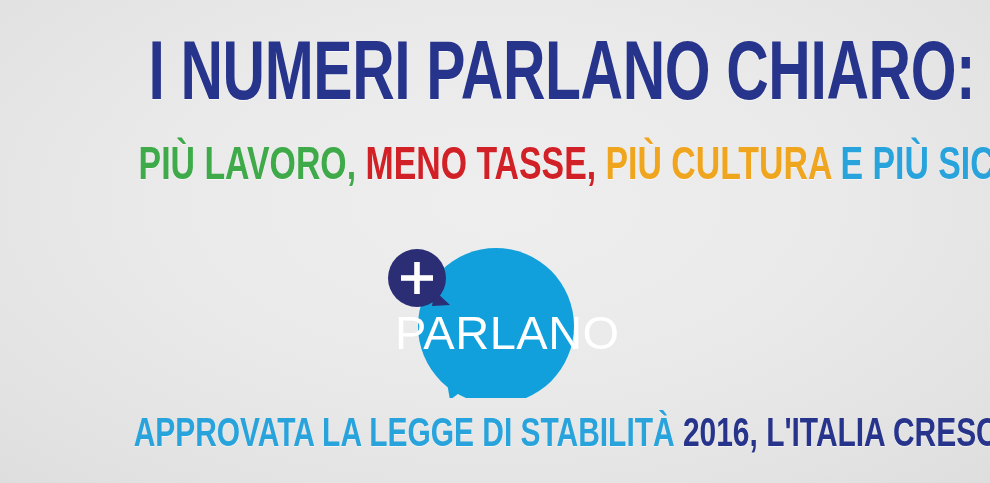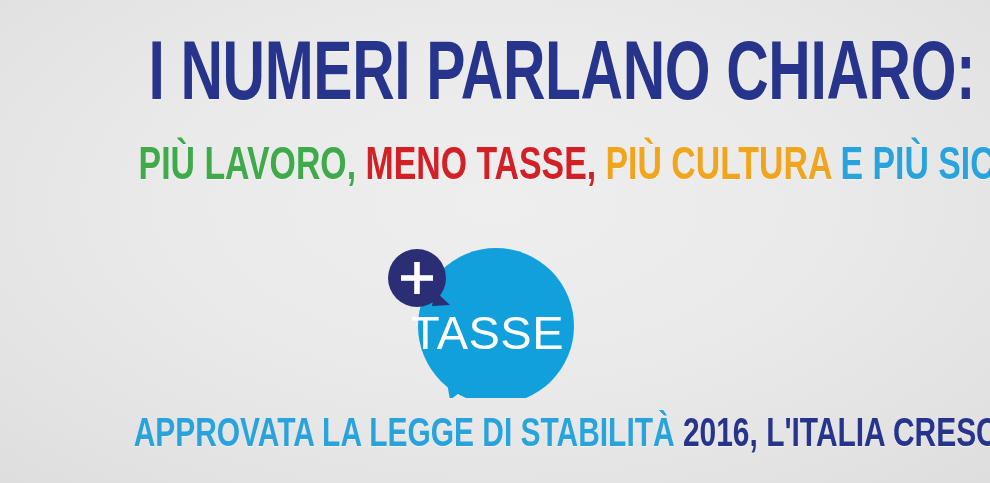--- a/index.html
+++ b/index.html
@@ -125,20 +125,20 @@
         <path d="M64 118 L70 152 L96 132 Z" fill="#12a0dd"></path>
       </g>
 
       <g>
         <circle cx="37" cy="30" r="29" fill="#2b2d75"></circle>
         <path d="M55 43 L70 57 L52 58 Z" fill="#2b2d75"></path>
         <rect x="34.2" y="14" width="5.6" height="32" fill="#ffffff"></rect>
         <rect x="21" y="27.2" width="32" height="5.6" fill="#ffffff"></rect>
       </g>
     </svg>
-    <div class="logo-italia-text">TASSE</div>
+    <div class="logo-italia-text">PARLANO</div>
   </div>
 
   <div class="caption">
     <span class="cap-cyan">APPROVATA LA LEGGE DI STABILITÀ </span><span class="cap-navy">2016, L'ITALIA CRESCE.</span>
   </div>
 
 </div>
 
 </body></html>

